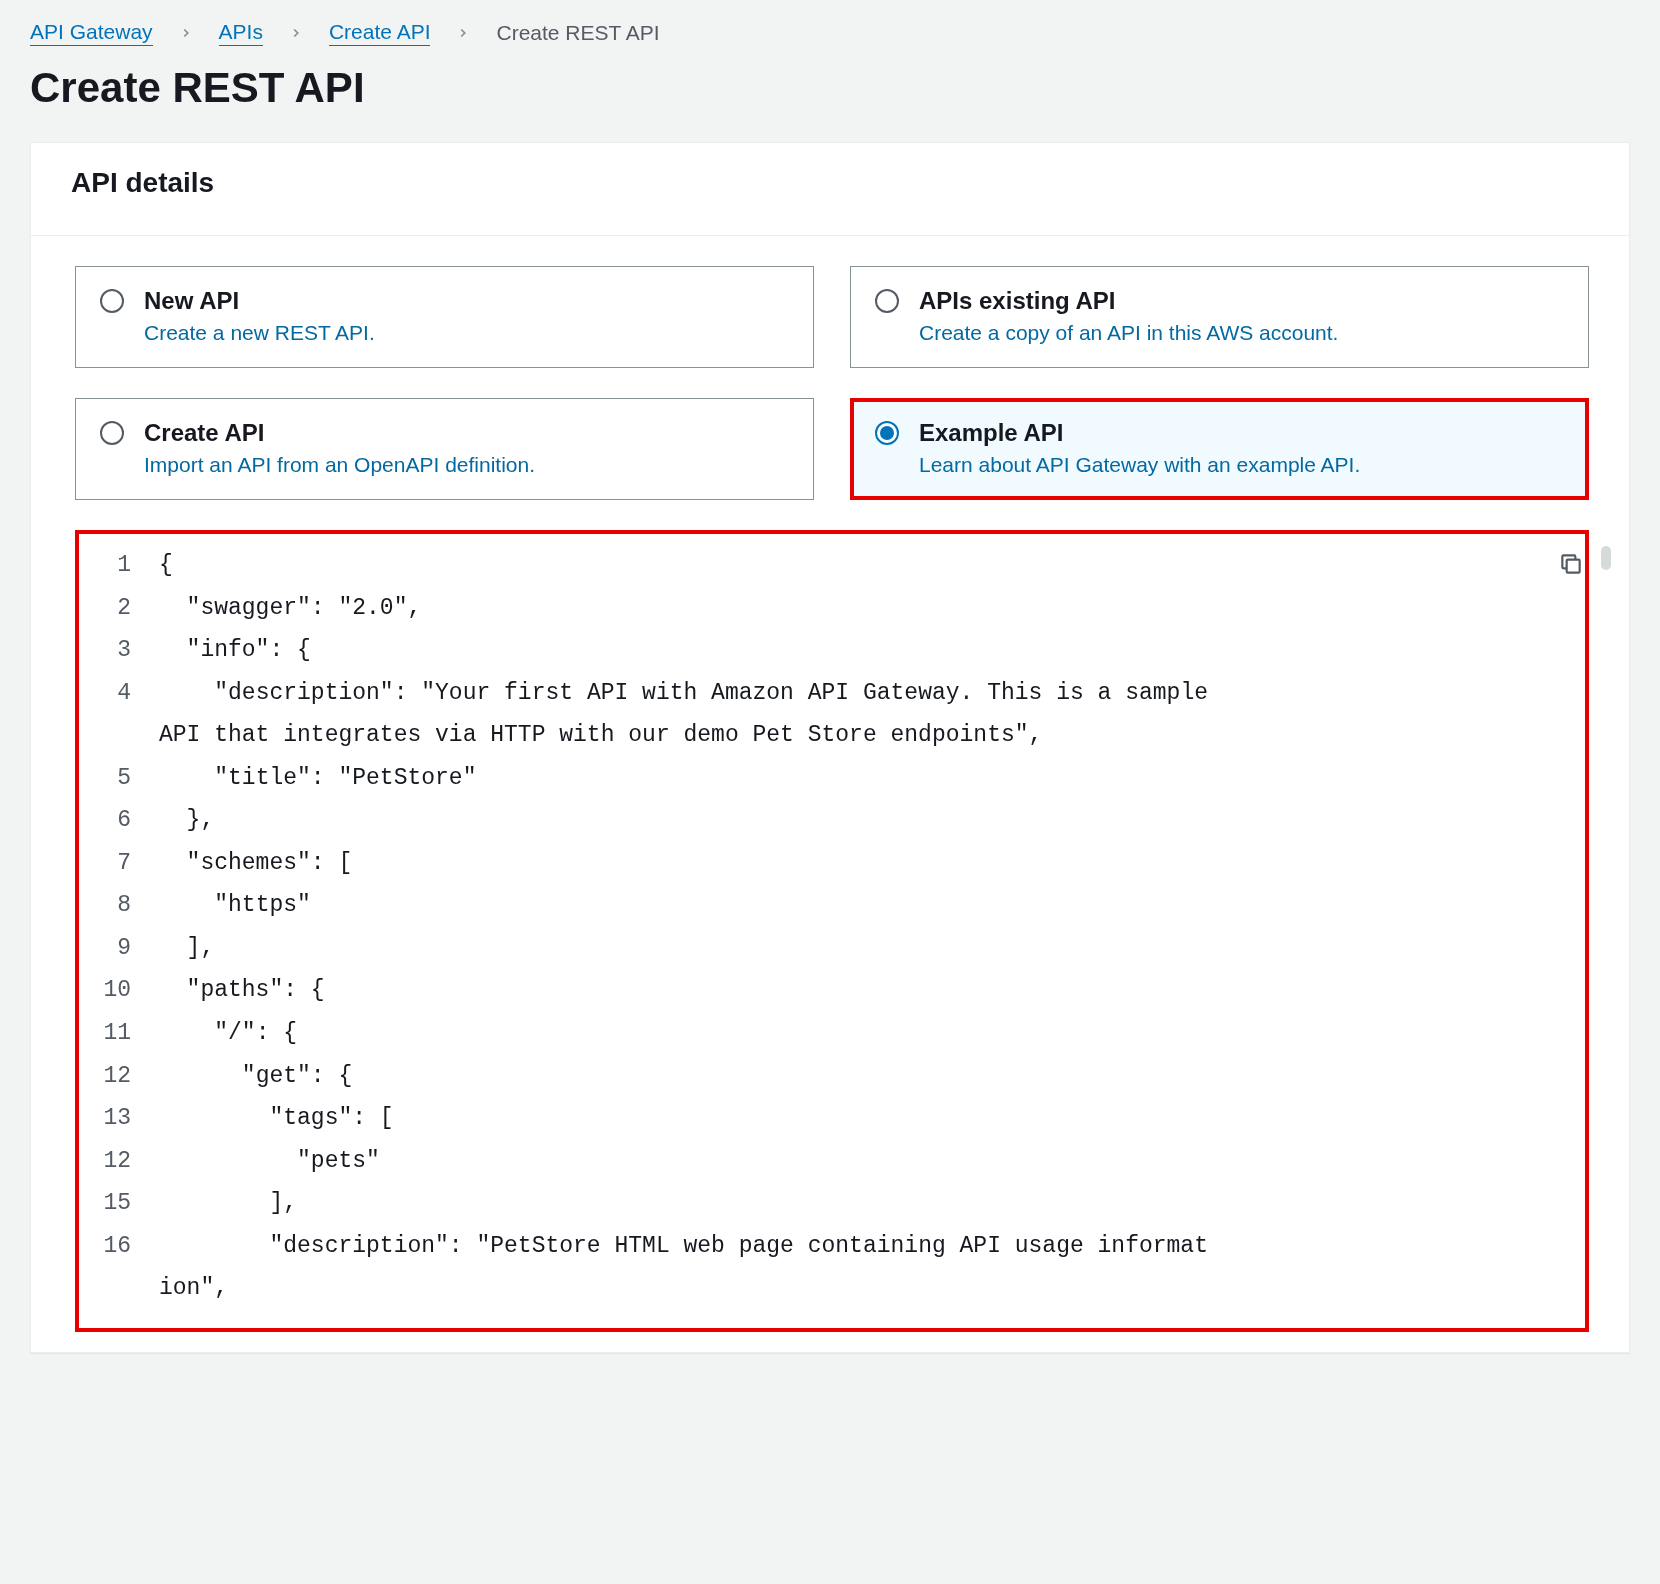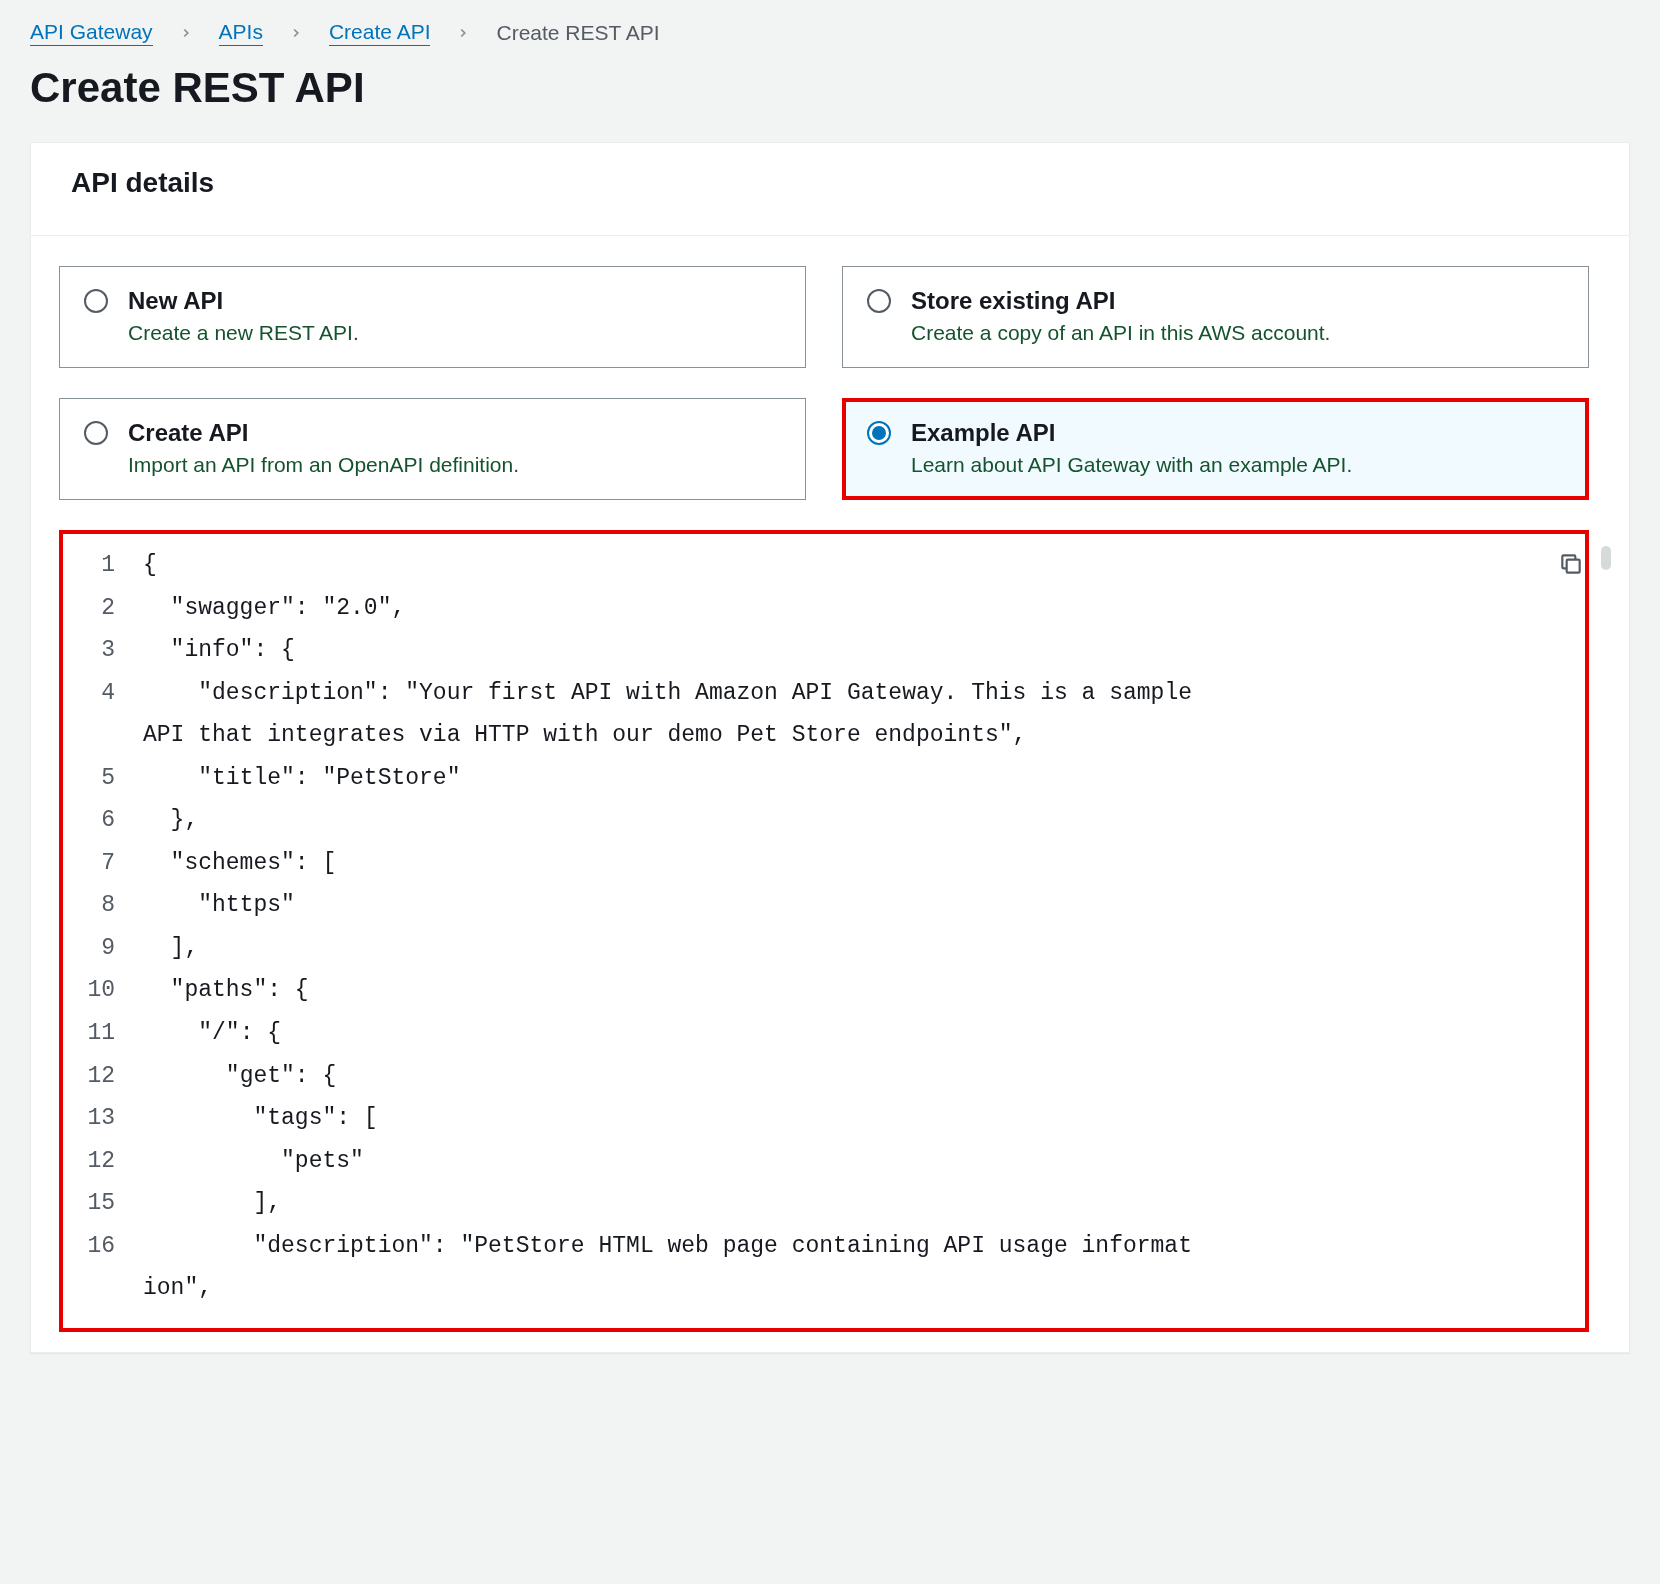--- a/index.html
+++ b/index.html
@@ -37,21 +37,21 @@
     border: 1px solid #eaeded;
     box-shadow: 0 1px 1px rgba(0,0,0,0.05);
   }
   .panel-header {
     padding: 24px 40px 36px 40px;
     border-bottom: 1px solid #eaeded;
     font-size: 28px;
     font-weight: 700;
   }
   .panel-body {
-    padding: 30px 40px 20px 28px;
+    padding: 30px 40px 20px 44px;
   }
   .card-grid {
     display: grid;
     grid-template-columns: 1fr 1fr;
     gap: 30px 36px;
     margin-bottom: 30px;
   }
   .card {
     border: 1px solid #879196;
     background: #fff;
@@ -86,21 +86,21 @@
     background: #0073bb;
     border-radius: 50%;
   }
   .card-title {
     font-size: 24px;
     font-weight: 700;
     margin-bottom: 6px;
   }
   .card-desc {
     font-size: 21px;
-    color: #14532d;
+    color: #0369a1;
   }
   .code-wrapper {
     position: relative;
   }
   .code-box {
     border: 4px solid #e60000;
     background: #fff;
     padding: 10px 30px 18px 0;
     position: relative;
   }
@@ -181,21 +181,21 @@
         <span class="radio"></span>
         <span>
           <div class="card-title">New API</div>
           <div class="card-desc">Create a new REST API.</div>
         </span>
       </label>
 
       <label class="card">
         <span class="radio"></span>
         <span>
-          <div class="card-title">Store existing API</div>
+          <div class="card-title">APIs existing API</div>
           <div class="card-desc">Create a copy of an API in this AWS account.</div>
         </span>
       </label>
 
       <label class="card">
         <span class="radio"></span>
         <span>
           <div class="card-title">Create API</div>
           <div class="card-desc">Import an API from an OpenAPI definition.</div>
         </span>

